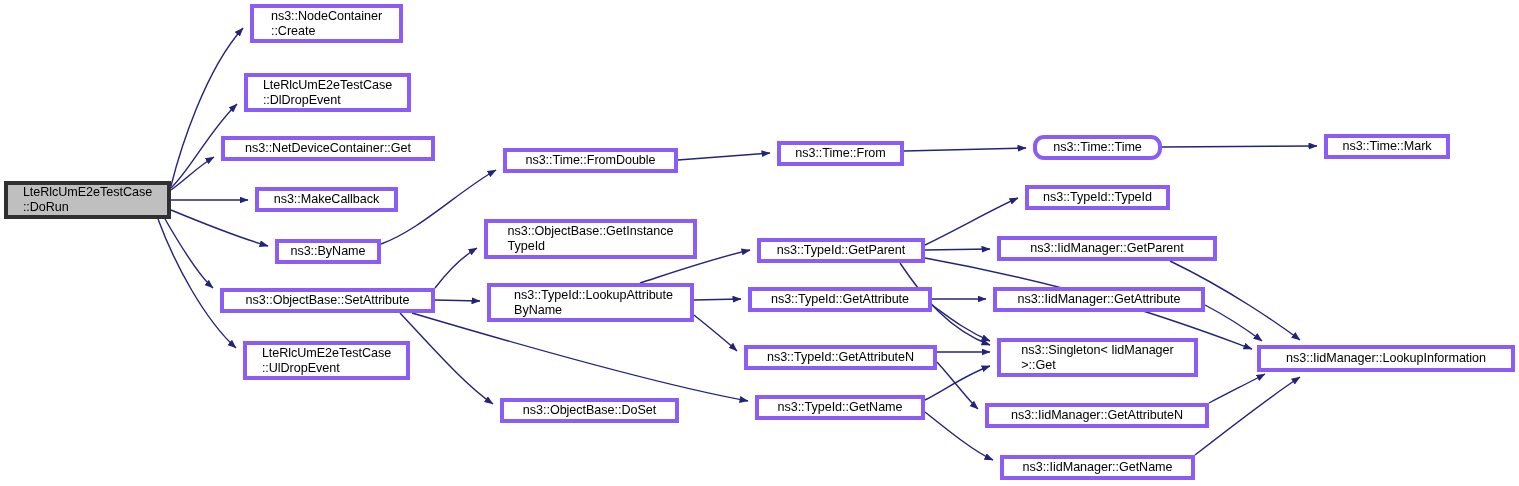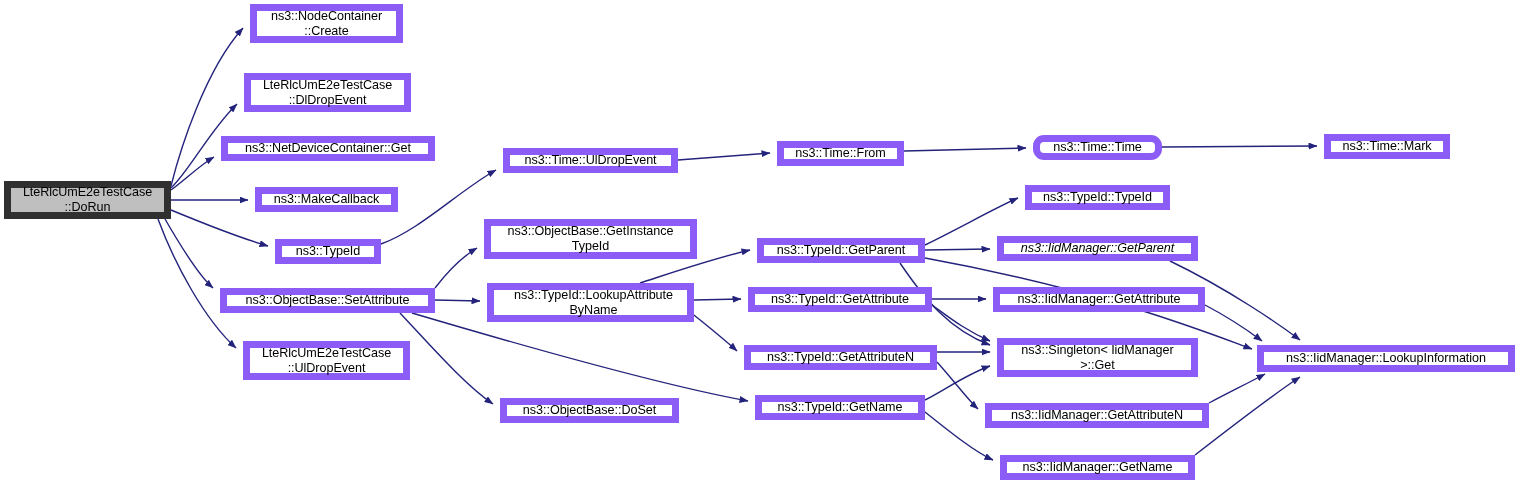--- a/index.html
+++ b/index.html
@@ -19,27 +19,27 @@
     position: absolute;
     left: 0;
     top: 0;
     width: 1519px;
     height: 486px;
     pointer-events: none;
   }
   .node {
     position: absolute;
     box-sizing: border-box;
-    border: 7px solid #8b5cf6;
+    border: 4px solid #8b5cf6;
     background: #ffffff;
     color: #000000;
     display: flex;
     align-items: center;
     justify-content: center;
-    text-align: center;
+    text-align: left;
     font-size: 12.6px;
     line-height: 15px;
     letter-spacing: -0.05px;
     white-space: pre-line;
     padding: 0 3px;
   }
   .node.root {
     background: #bfbfbf;
     border-color: #303030;
   }
@@ -91,38 +91,38 @@
   </svg>
   <div id="nodes-layer">
       <div class="node root" style="left: 4px; top: 181px; width: 167px; height: 38px;">LteRlcUmE2eTestCase
 ::DoRun</div>
       <div class="node" style="left: 250px; top: 4px; width: 153px; height: 39px;">ns3::NodeContainer
 ::Create</div>
       <div class="node" style="left: 244px; top: 73px; width: 167px; height: 39px;">LteRlcUmE2eTestCase
 ::DlDropEvent</div>
       <div class="node" style="left: 221px; top: 136px; width: 214px; height: 25px;">ns3::NetDeviceContainer::Get</div>
       <div class="node" style="left: 255px; top: 187px; width: 143px; height: 25px;">ns3::MakeCallback</div>
-      <div class="node" style="left: 275px; top: 239px; width: 106px; height: 25px;">ns3::TypeId</div>
+      <div class="node" style="left: 275px; top: 239px; width: 106px; height: 25px;">ns3::ByName</div>
       <div class="node" style="left: 220px; top: 288px; width: 215px; height: 25px;">ns3::ObjectBase::SetAttribute</div>
       <div class="node" style="left: 243px; top: 341px; width: 167px; height: 39px;">LteRlcUmE2eTestCase
 ::UlDropEvent</div>
-      <div class="node" style="left: 503px; top: 148px; width: 175px; height: 25px;">ns3::Time::UlDropEvent</div>
+      <div class="node" style="left: 503px; top: 148px; width: 175px; height: 25px;">ns3::Time::FromDouble</div>
       <div class="node" style="left: 484px; top: 219px; width: 213px; height: 40px;">ns3::ObjectBase::GetInstance
 TypeId</div>
       <div class="node" style="left: 487px; top: 283px; width: 207px; height: 39px; padding-left: 9px;">ns3::TypeId::LookupAttribute
 ByName</div>
       <div class="node" style="left: 500px; top: 398px; width: 179px; height: 25px;">ns3::ObjectBase::DoSet</div>
       <div class="node" style="left: 777px; top: 141px; width: 127px; height: 25px;">ns3::Time::From</div>
       <div class="node" style="left: 757px; top: 238px; width: 168px; height: 25px;">ns3::TypeId::GetParent</div>
       <div class="node" style="left: 748px; top: 287px; width: 184px; height: 25px;">ns3::TypeId::GetAttribute</div>
       <div class="node" style="left: 744px; top: 345px; width: 193px; height: 25px;">ns3::TypeId::GetAttributeN</div>
       <div class="node" style="left: 755px; top: 395px; width: 170px; height: 25px;">ns3::TypeId::GetName</div>
       <div class="node" style="left: 1033px; top: 135px; width: 129px; height: 25px; border-radius: 11px;">ns3::Time::Time</div>
       <div class="node" style="left: 1025px; top: 185px; width: 145px; height: 25px;">ns3::TypeId::TypeId</div>
-      <div class="node" style="left: 997px; top: 236px; width: 201px; height: 25px; font-style: italic;">ns3::IidManager::GetParent</div>
+      <div class="node" style="left: 997px; top: 236px; width: 220px; height: 25px;">ns3::IidManager::GetParent</div>
       <div class="node" style="left: 993px; top: 287px; width: 212px; height: 25px;">ns3::IidManager::GetAttribute</div>
       <div class="node" style="left: 997px; top: 338px; width: 201px; height: 39px;">ns3::Singleton&lt; IidManager
 &gt;::Get</div>
       <div class="node" style="left: 985px; top: 403px; width: 224px; height: 25px;">ns3::IidManager::GetAttributeN</div>
       <div class="node" style="left: 1000px; top: 455px; width: 195px; height: 25px;">ns3::IidManager::GetName</div>
       <div class="node" style="left: 1324px; top: 134px; width: 126px; height: 25px;">ns3::Time::Mark</div>
       <div class="node" style="left: 1257px; top: 345px; width: 258px; height: 27px;">ns3::IidManager::LookupInformation</div>
     </div>
 </div>
 

